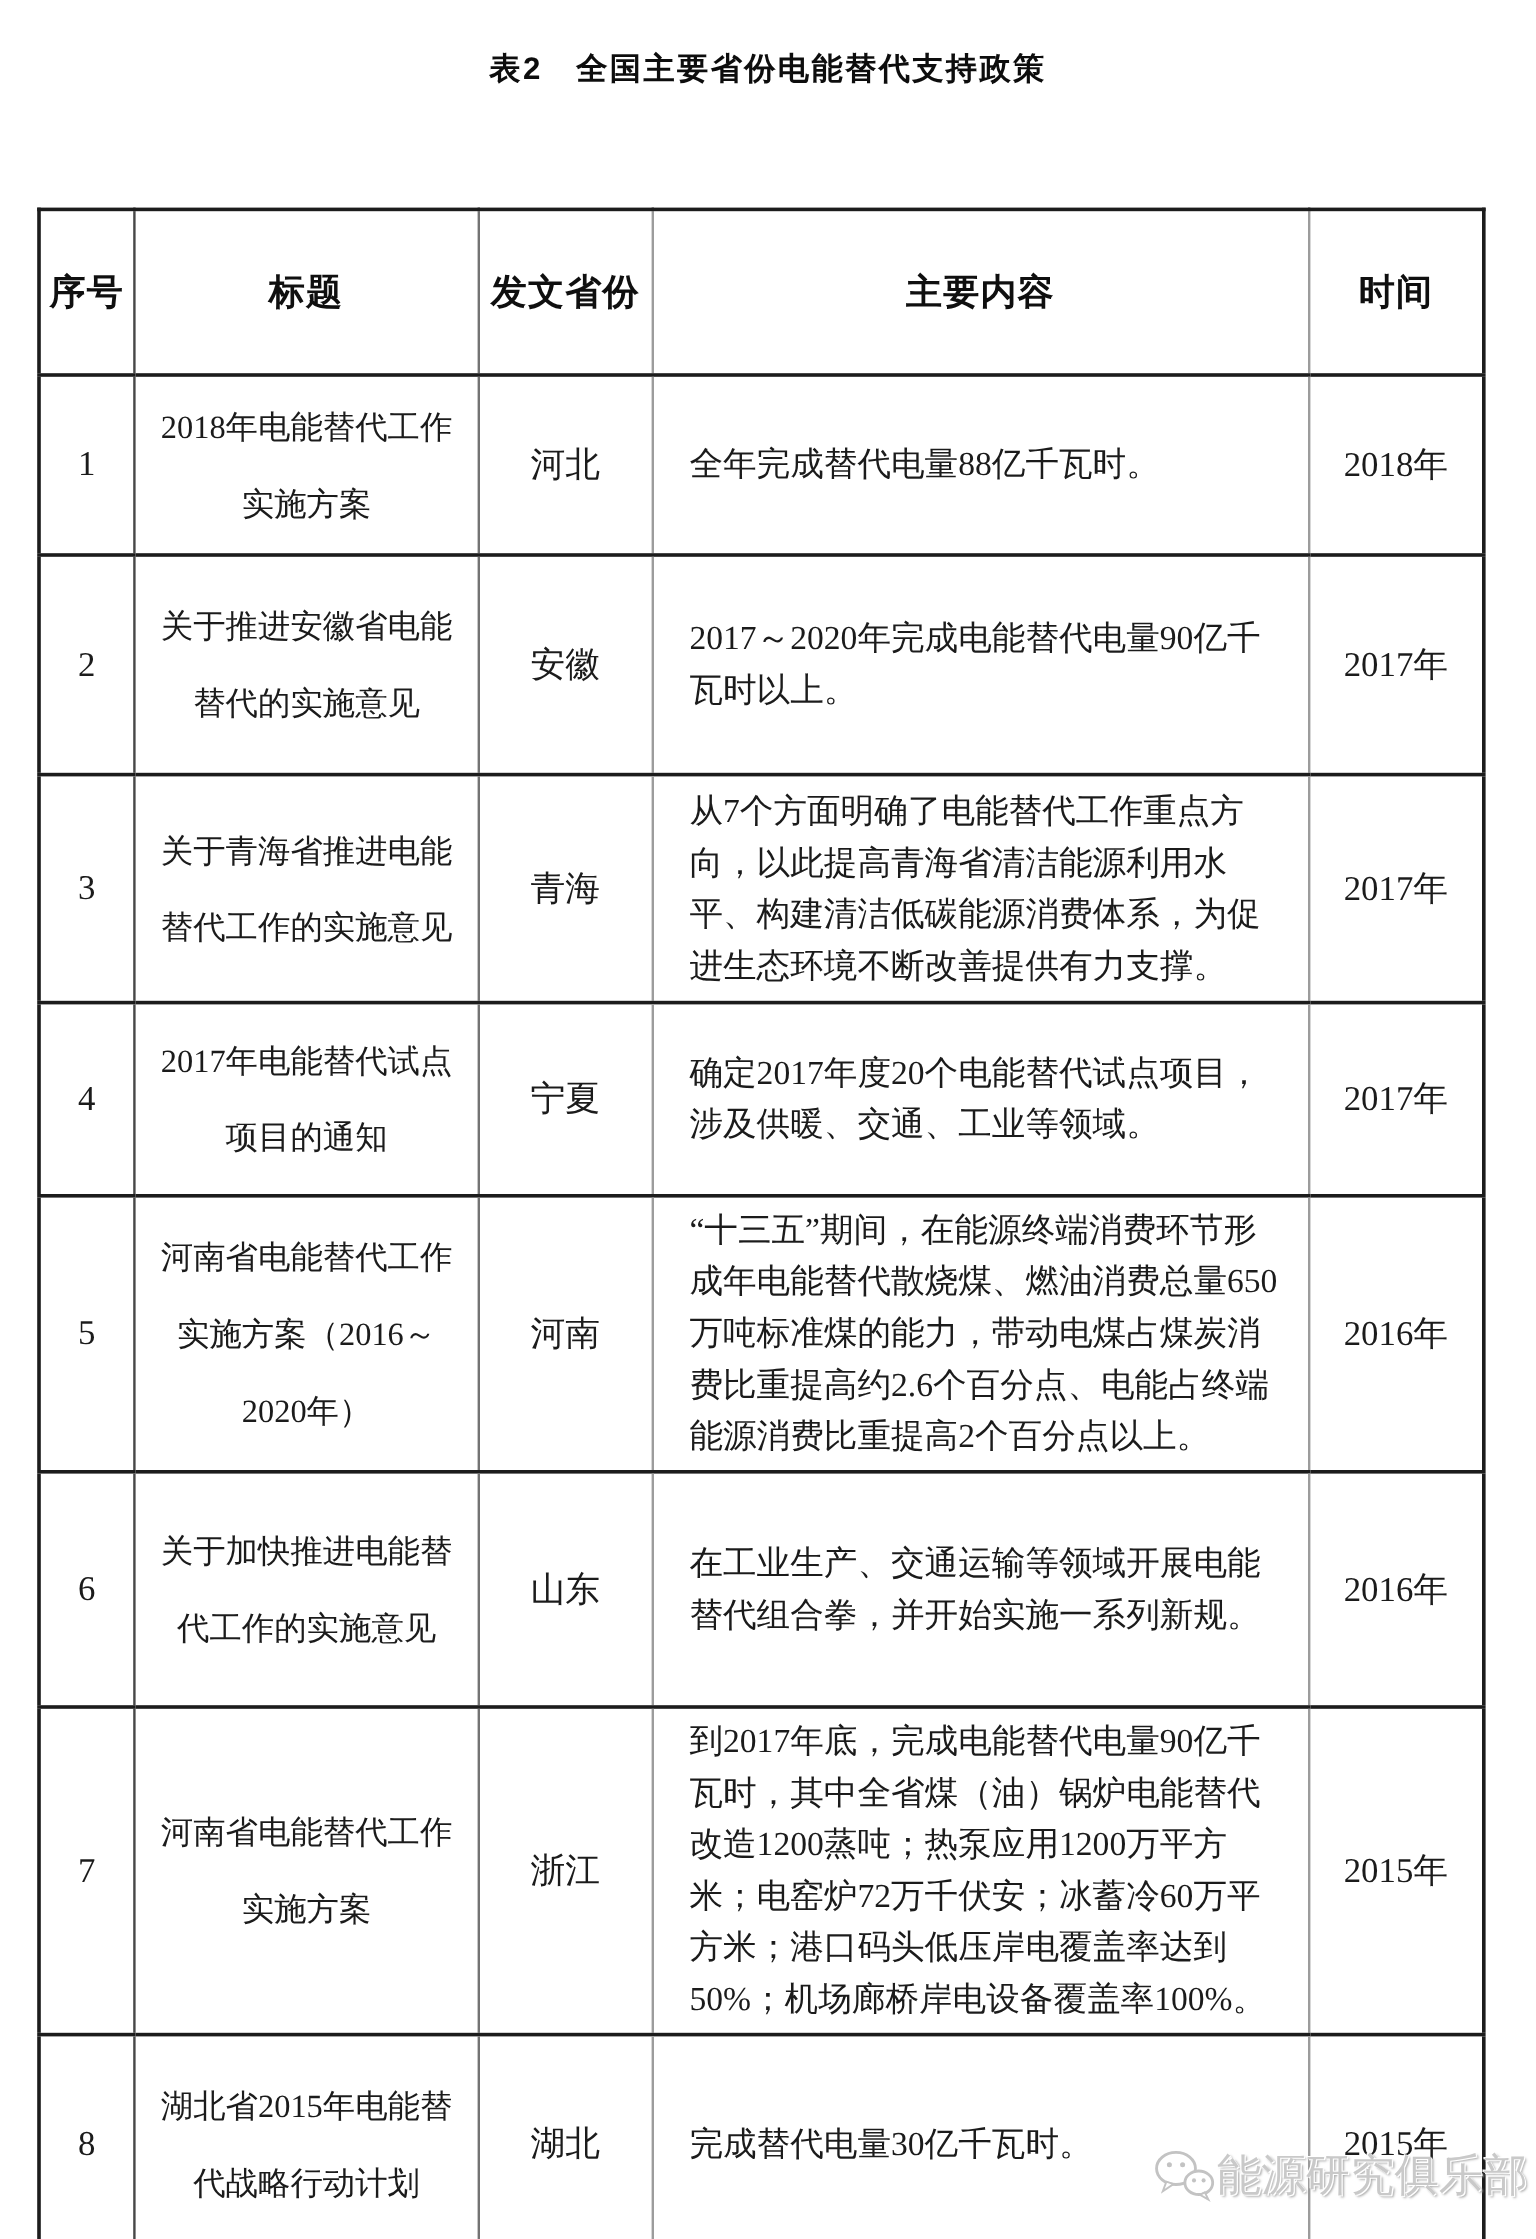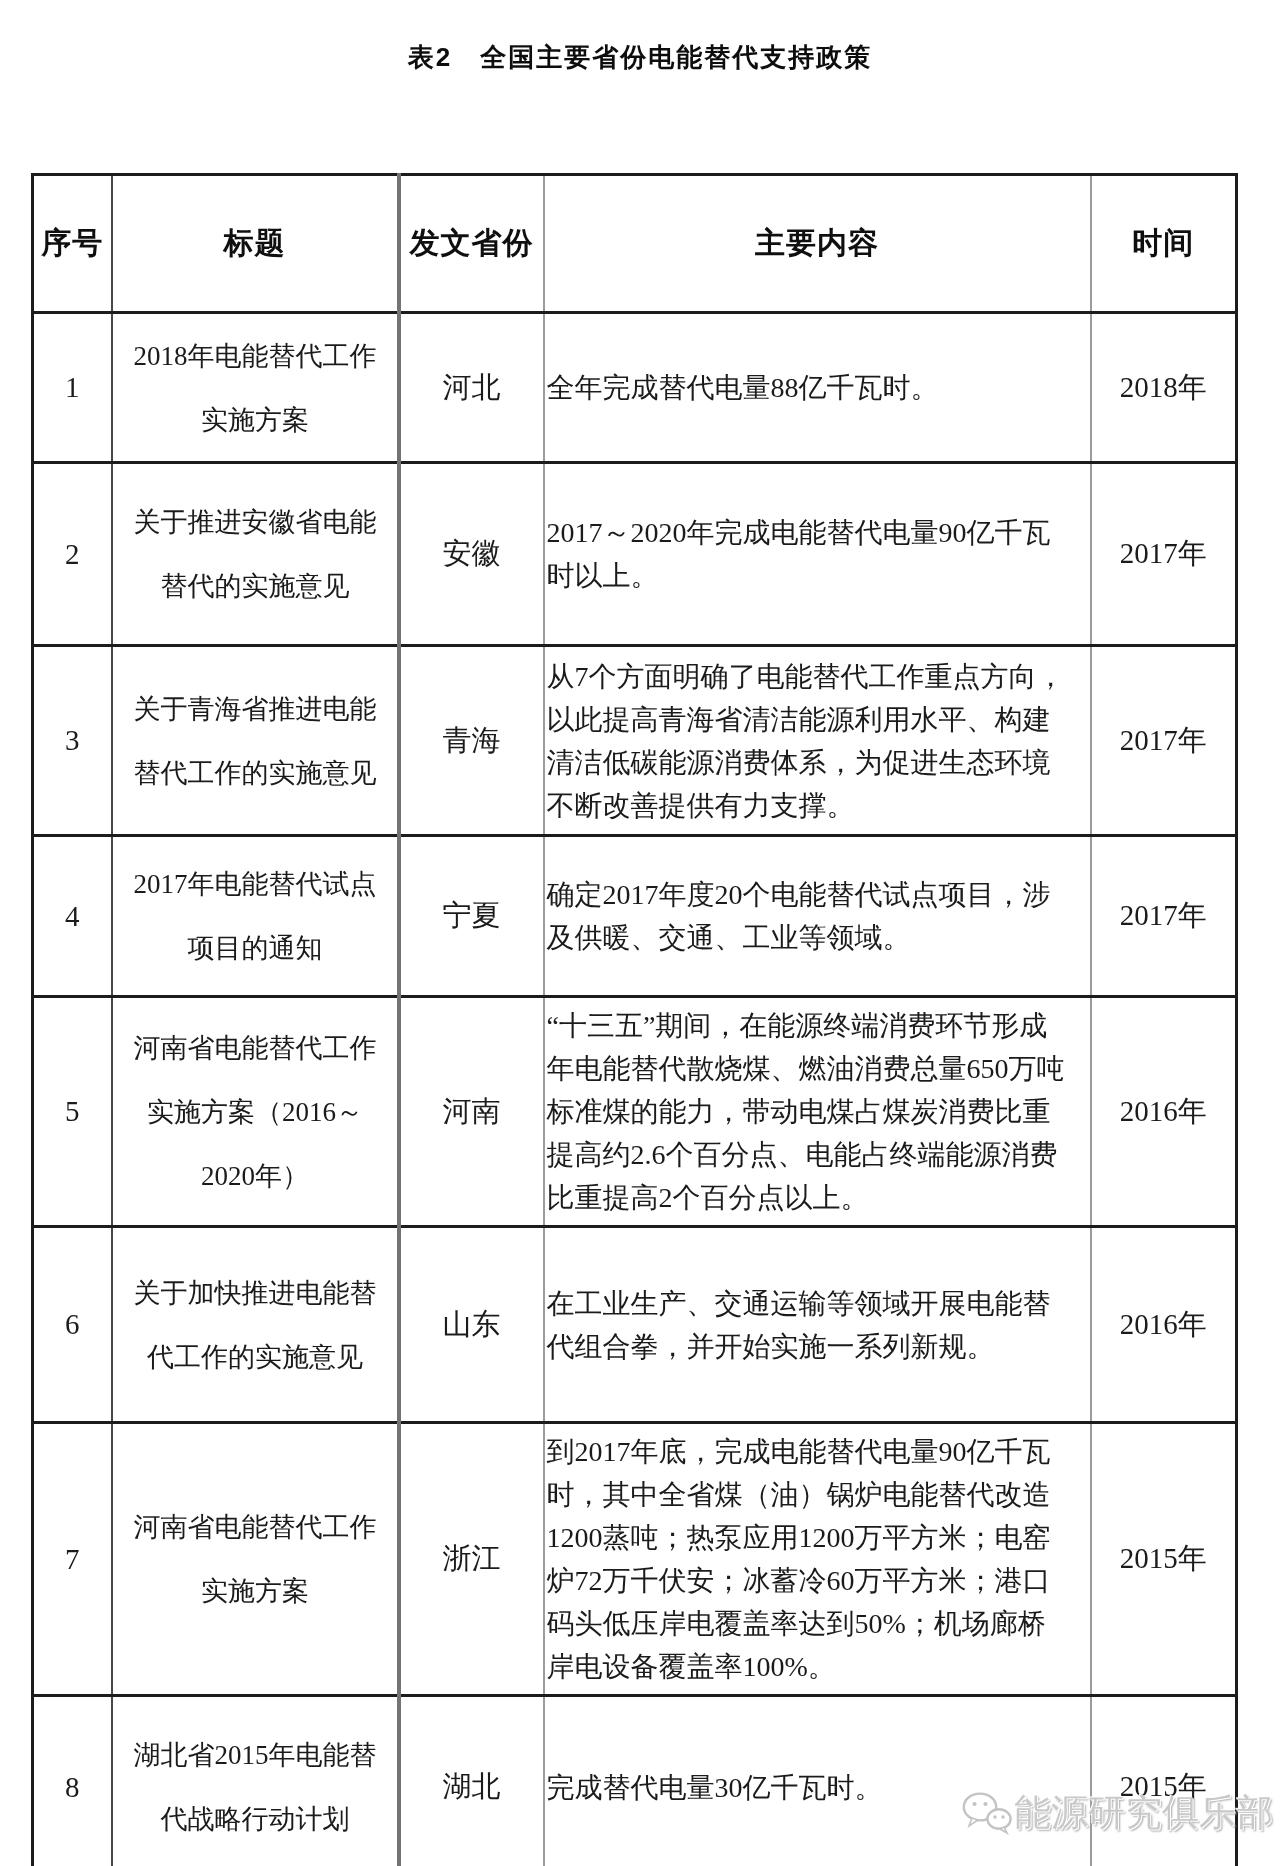--- a/index.html
+++ b/index.html
@@ -47,21 +47,21 @@
   table.policy-table { border: 3px solid #1c1c1c; }
   td, th {
     border-top: 3px solid #1c1c1c;
     vertical-align: middle;
     font-weight: normal;
   }
   tr.hdr td { border-top: none; }
 
   
   td:nth-child(2) { border-left: 2px solid #474747; margin-top: 32px; }
-  td:nth-child(3) { border-left: 4px solid #737373; }
+  td:nth-child(3) { border-left: 2px solid #737373; }
   td:nth-child(4) { border-left: 2px solid #9c9c9c; }
   td:nth-child(5) { border-left: 2px solid #9c9c9c; }
 
   
   tr.hdr { height: 138px; }
   tr.r1  { height: 150px; }
   tr.r2  { height: 183px; }
   tr.r3  { height: 190px; }
   tr.r4  { height: 161px; }
   tr.r5  { height: 228px; }
@@ -79,21 +79,21 @@
     text-align: center;
     font-size: 27px;
     line-height: 64px;
     padding: 0 8px 0 9px;
     color: #1b1b1b;
   }
   .cell-content {
     text-align: left;
     font-size: 28px;
     line-height: 43px;
-    padding: 6px 16px 6px 2px;
+    padding: 6px 16px 6px 30px;
     color: #1b1b1b;
   }
   tr.hdr td {
     text-align: center;
     font-weight: 700;
     font-size: 30px;
     color: #0f0f0f;
     letter-spacing: 1px;
   }
 

